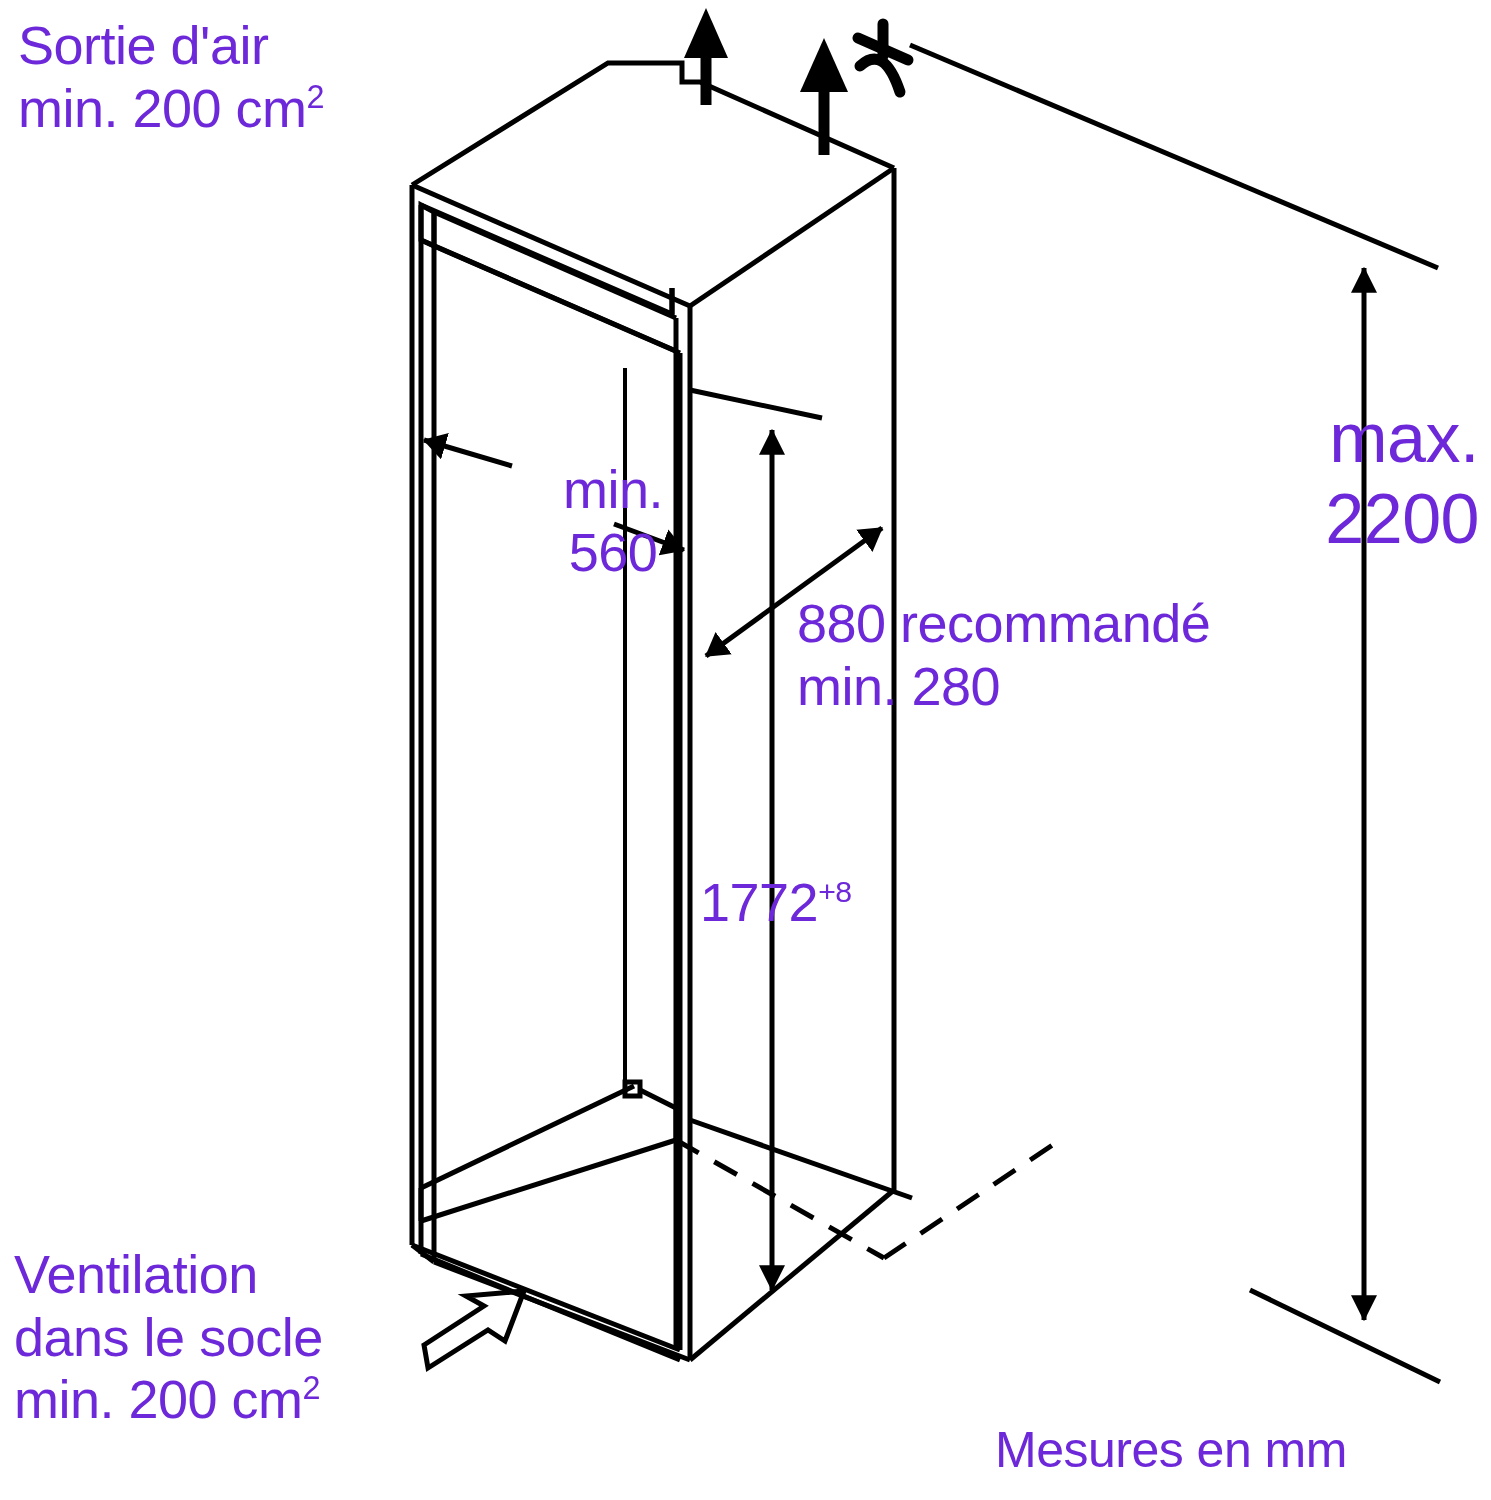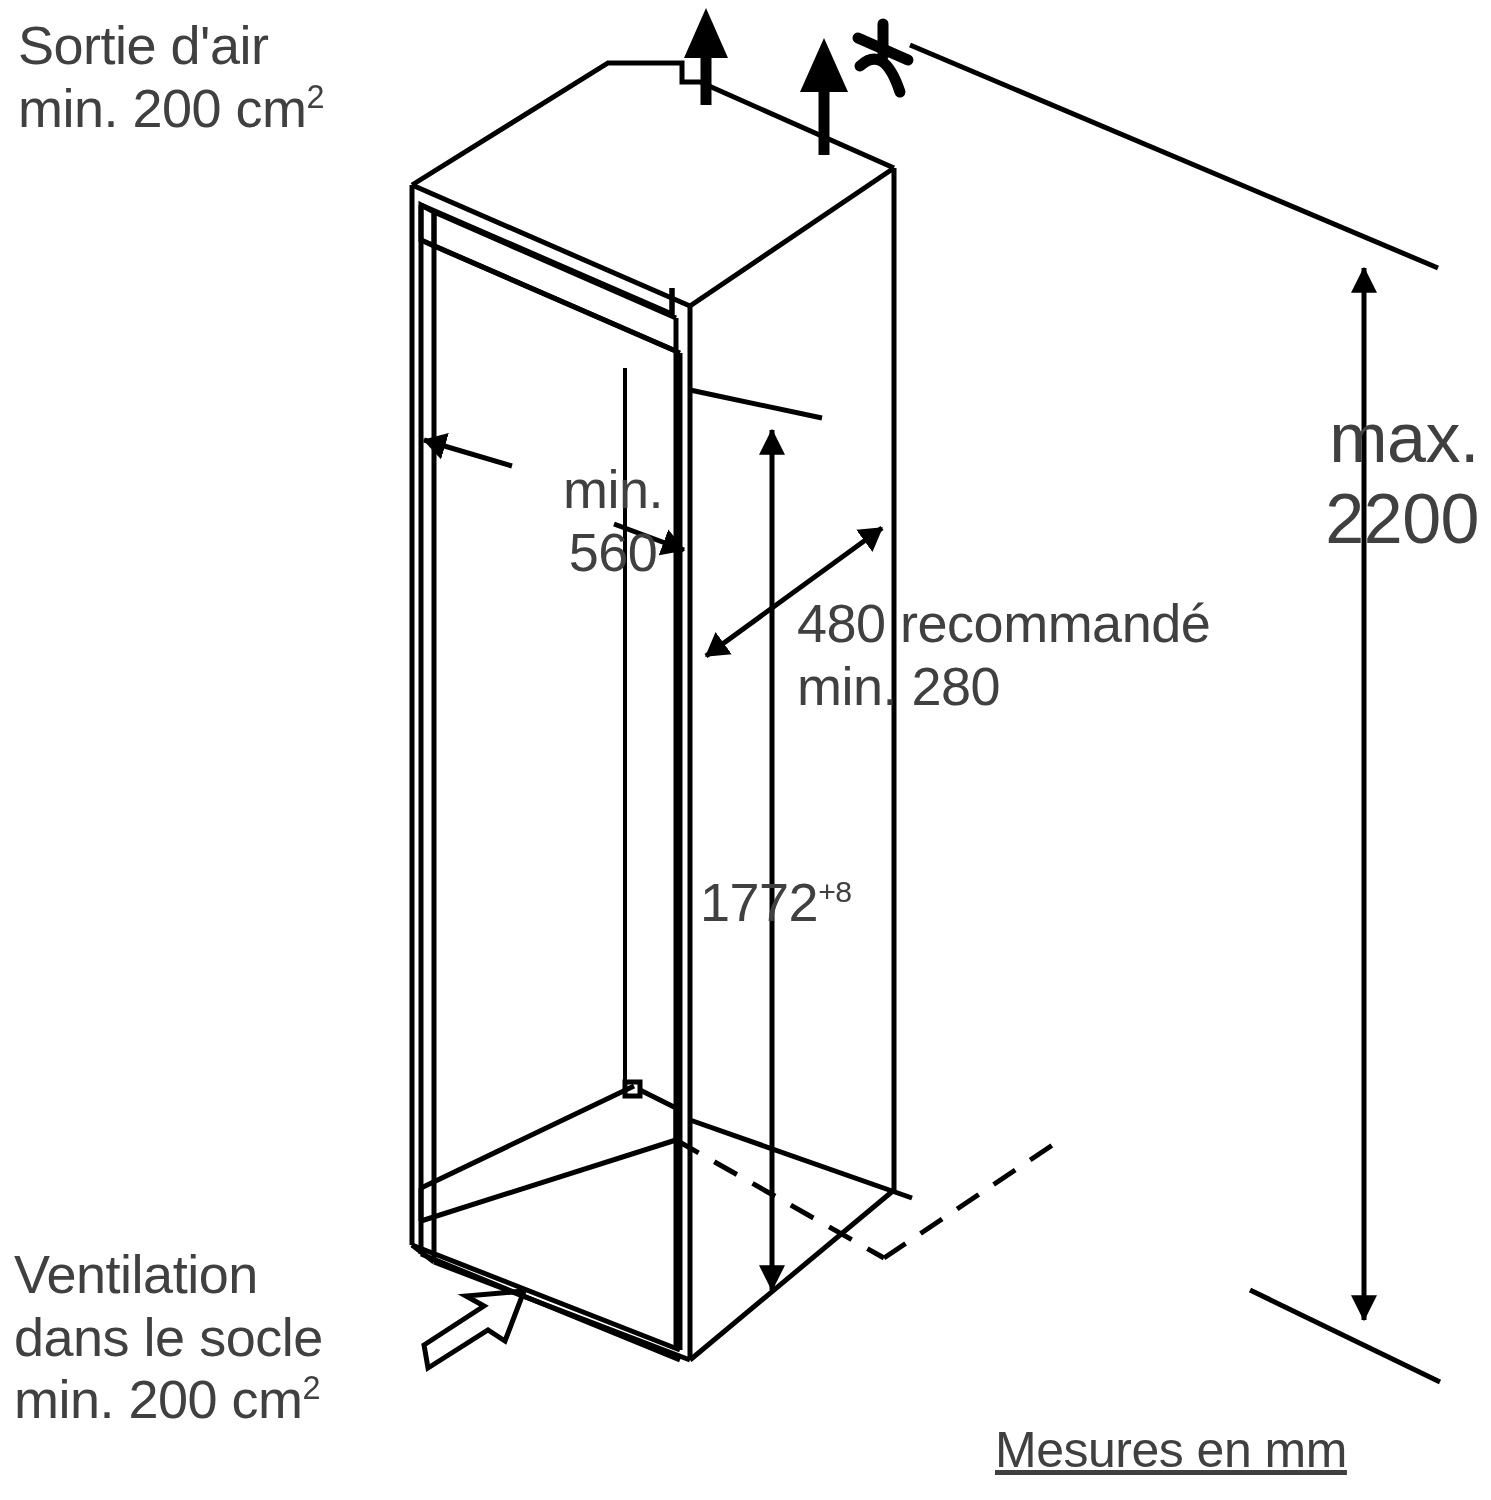--- a/index.html
+++ b/index.html
@@ -23,21 +23,21 @@
   svg.drawing {
     position: absolute;
     left: 0;
     top: 0;
     width: 1491px;
     height: 1500px;
   }
   .label {
     position: absolute;
     font-family: "Liberation Sans", sans-serif;
-    color: #404040;
+    color: #6d28d9;
     line-height: 1.16;
     white-space: pre;
     letter-spacing: -0.5px;
   }
   .lbl-air-out {
     left: 18px;
     top: 14px;
     font-size: 54px;
   }
   .lbl-vent-base {
@@ -66,21 +66,20 @@
   }
   .lbl-height {
     left: 700px;
     top: 871px;
     font-size: 54px;
   }
   .lbl-units {
     left: 995px;
     top: 1421px;
     font-size: 50px;
-    text-decoration: underline;
   }
   .sup {
     font-size: 0.56em;
     vertical-align: super;
     letter-spacing: -0.5px;
   }
   .sup-cm {
     font-size: 0.60em;
     vertical-align: super;
   }
@@ -191,19 +190,19 @@
   </svg>
 
   <div class="label lbl-air-out"><span>Sortie d'air</span><br><span>min. 200 cm</span><span class="sup-cm">2</span></div>
 
   <div class="label lbl-vent-base"><span>Ventilation</span><br><span>dans le socle</span><br><span>min. 200 cm</span><span class="sup-cm">2</span></div>
 
   <div class="label lbl-max"><span>max.</span><br><span>2200</span></div>
 
   <div class="label lbl-min560"><span>min.</span><br><span>560</span></div>
 
-  <div class="label lbl-depth"><span>480 recommandé</span><br><span>min. 280</span></div>
+  <div class="label lbl-depth"><span>880 recommandé</span><br><span>min. 280</span></div>
 
   <div class="label lbl-height"><span>1772</span><span class="sup">+8</span></div>
 
   <div class="label lbl-units">Mesures en mm</div>
 
 </div>
 
 </body></html>

